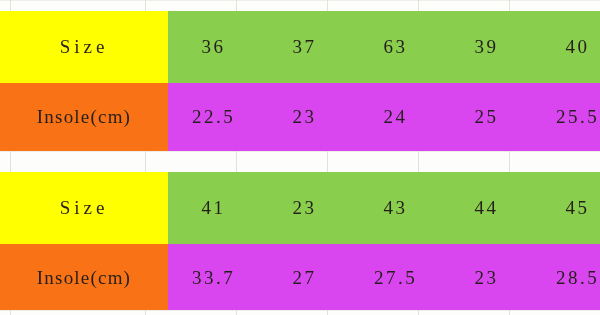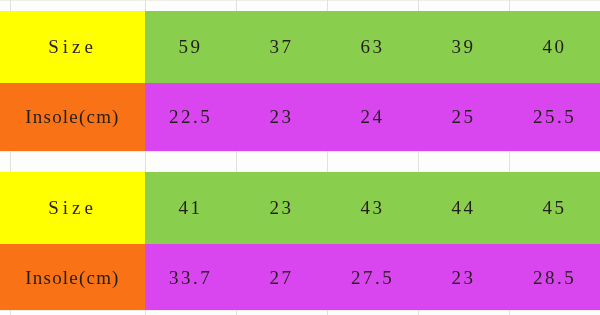--- a/index.html
+++ b/index.html
@@ -58,21 +58,21 @@
     text-align: center;
     vertical-align: middle;
     color: #241f1b;
     font-size: 19px;
     letter-spacing: 2.5px;
     font-weight: 400;
     border: 0;
     white-space: nowrap;
   }
 
-  .col-label { width: 145px; }
+  .col-label { width: 168px; }
   .col-val   { width: 91px; }
 
   tr.header-row td { height: 72px; }
   tr.value-row  td { height: 68px; }
 
   td.cell-label-size {
     background: #ffff00;
     color: #2a2420;
     font-size: 19px;
     letter-spacing: 4px;
@@ -106,21 +106,21 @@
     <div class="gap-line" style="left:236px;"></div>
     <div class="gap-line" style="left:327px;"></div>
     <div class="gap-line" style="left:418px;"></div>
     <div class="gap-line" style="left:509px;"></div>
   </div>
 
   <table class="size-table" style="top:11px;">
     <tbody>
       <tr class="header-row">
         <td class="col-label cell-label-size">Size</td>
-        <td class="col-val cell-size-value">59</td>
+        <td class="col-val cell-size-value">36</td>
         <td class="col-val cell-size-value">37</td>
         <td class="col-val cell-size-value">63</td>
         <td class="col-val cell-size-value">39</td>
         <td class="col-val cell-size-value">40</td>
       </tr>
       <tr class="value-row">
         <td class="col-label cell-label-insole">Insole(cm)</td>
         <td class="col-val cell-insole-value">22.5</td>
         <td class="col-val cell-insole-value">23</td>
         <td class="col-val cell-insole-value">24</td>

